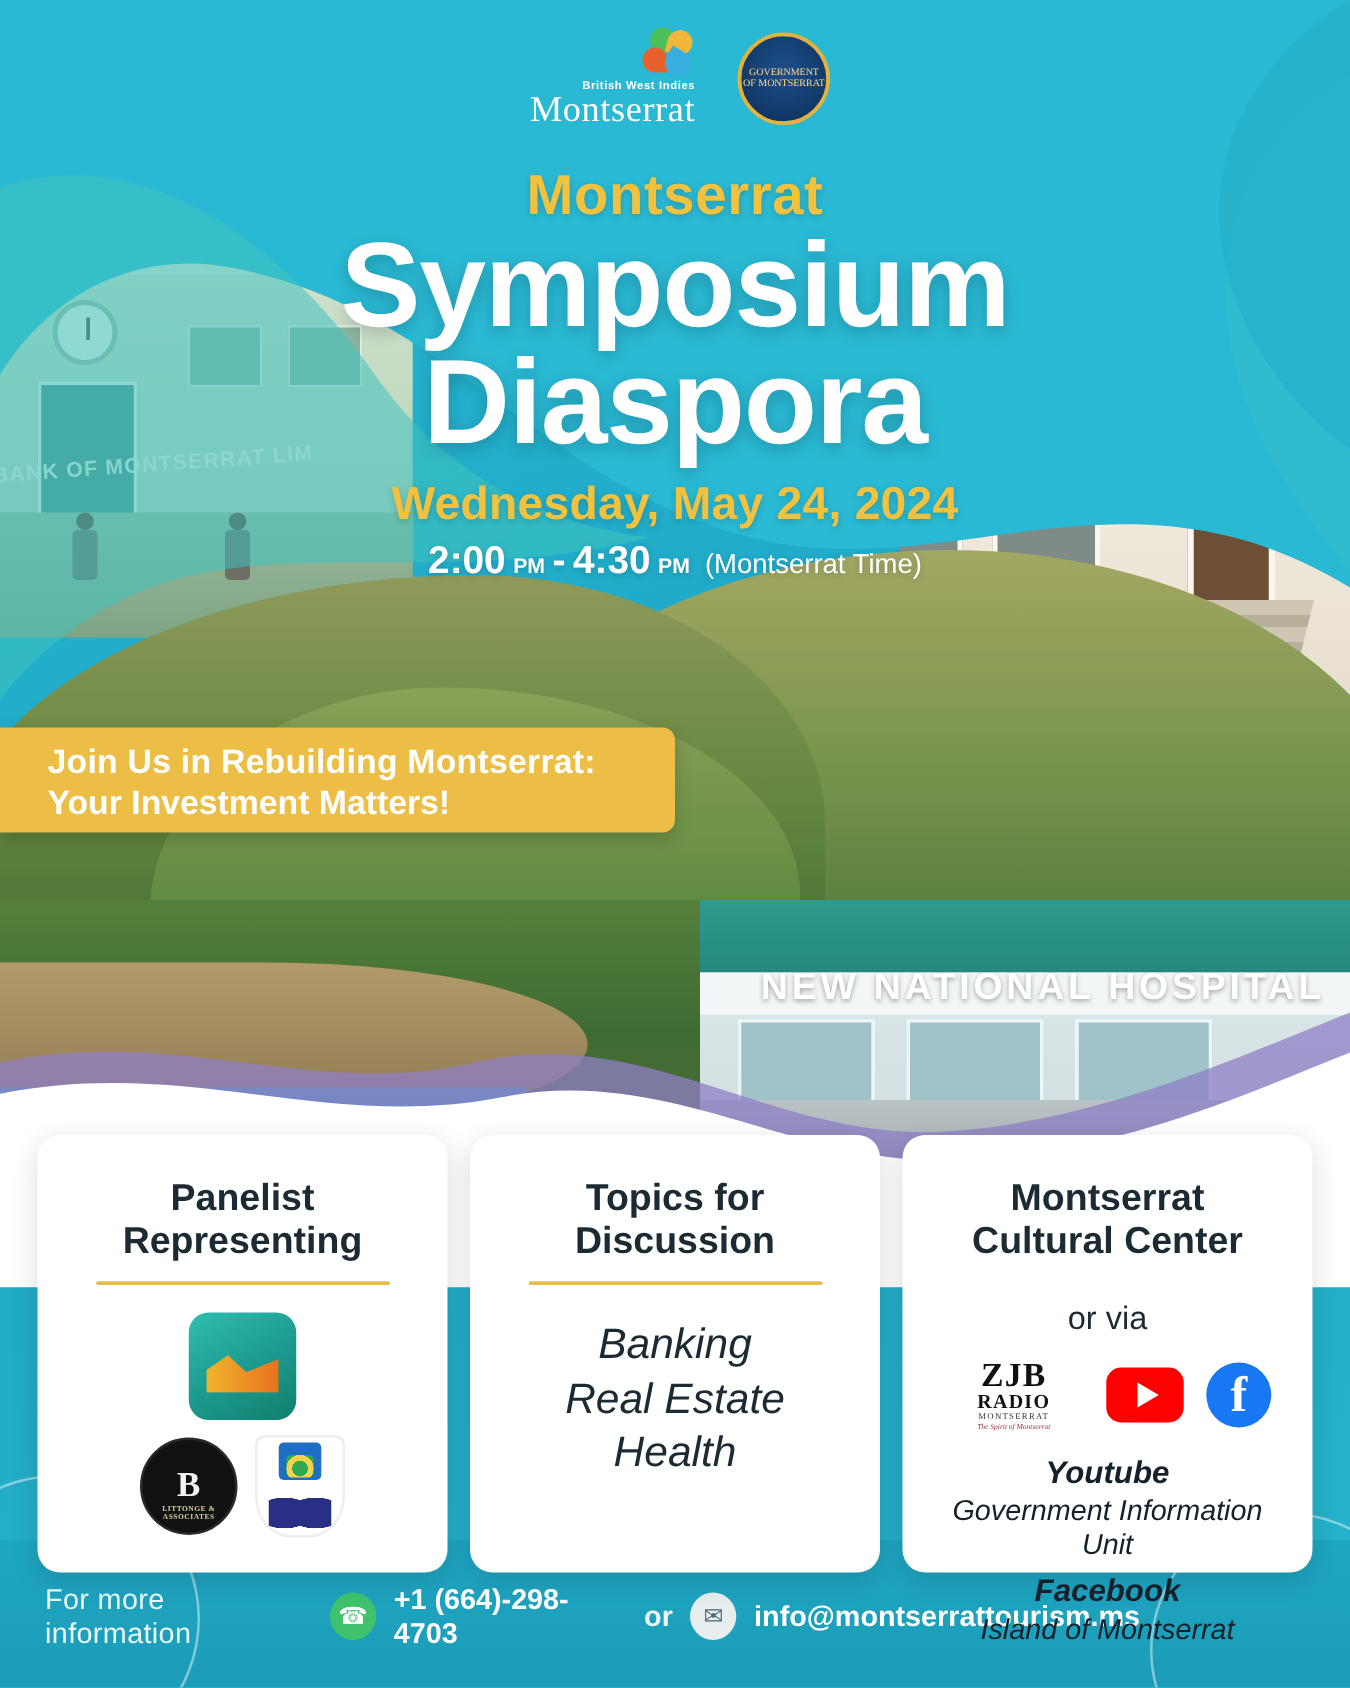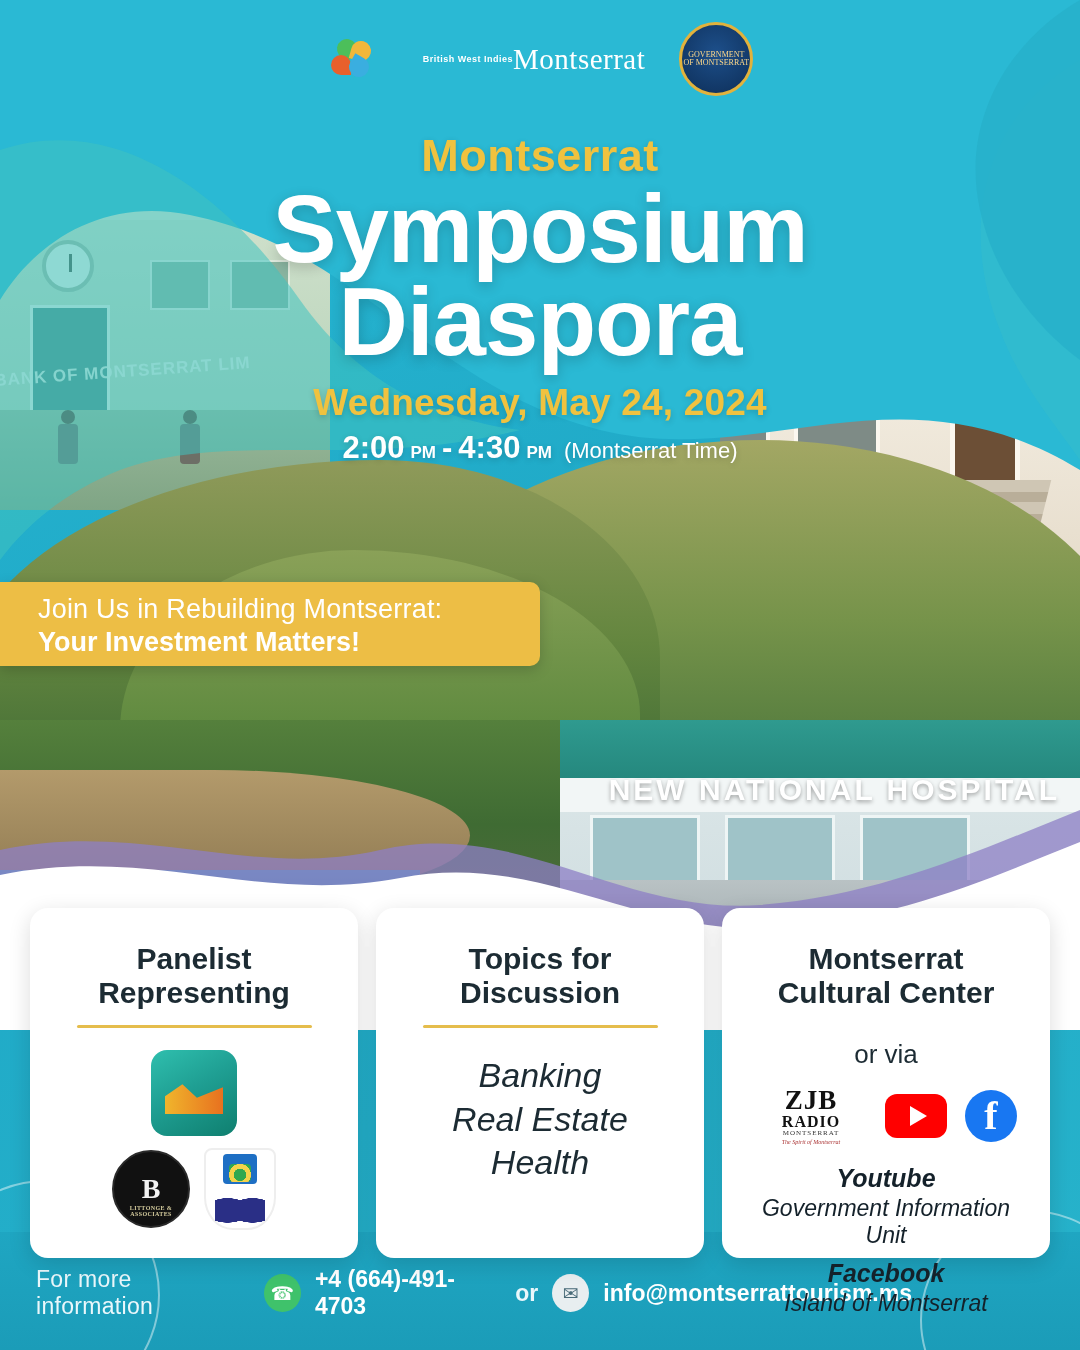--- a/index.html
+++ b/index.html
@@ -204,21 +204,21 @@
     position: absolute; border-radius: 50%; border: 2px solid rgba(255,255,255,.45);
     z-index: 8;
   }
 
   
   .logos {
     position: absolute; left: 0; top: 22px; width: 1080px;
     display: flex; justify-content: center; align-items: center; gap: 34px;
     z-index: 10;
   }
-  .logo-mont { display: flex; flex-direction: row; align-items: center; }
+  .logo-mont { display: flex; flex-direction: column; align-items: flex-end; }
   .logo-mont .bwi { font-size: 9px; color: #ffffff; font-weight: 700; letter-spacing: .5px; margin-left: 50px;}
   .logo-mont .word {
     font-family: "Liberation Serif", serif;
     font-size: 29px; color: #ffffff; letter-spacing: .5px; line-height: 1;
     margin-top: 1px;
   }
   .logo-mark { position: relative; width: 46px; height: 40px; margin-bottom: 1px; }
   .logo-mark span { position: absolute; width: 20px; height: 20px; border-radius: 50% 50% 50% 0; }
   .crest {
     width: 74px; height: 74px; border-radius: 50%;
@@ -252,21 +252,21 @@
   .t-time sup { font-size: 17px; font-weight: 700; }
   .t-time .tz { font-size: 22px; font-weight: 400; margin-left: 6px; }
 
   
   .banner {
     position: absolute; left: 0; top: 582px; width: 540px; height: 84px;
     background: #edbe45; border-radius: 0 10px 10px 0;
     padding: 12px 24px 0 38px; z-index: 10;
     box-shadow: 0 4px 14px rgba(0,0,0,.18);
   }
-  .banner .l1 { color: #ffffff; font-size: 27px; font-weight: 400; letter-spacing: .2px;}
+  .banner .l1 { color: #ffffff; font-size: 27px; font-weight: 700; letter-spacing: .2px;}
   .banner .l2 { color: #ffffff; font-size: 27px; font-weight: 800; margin-top: 2px;}
 
   
   .cards {
     position: absolute; left: 30px; top: 908px; width: 1020px; height: 350px;
     display: flex; gap: 18px; z-index: 10;
   }
   .card {
     flex: 1; background: #ffffff; border-radius: 18px;
     box-shadow: 0 6px 22px rgba(0,0,0,.14);
@@ -521,19 +521,19 @@
     </div>
   </div>
 
   <div class="bottom-bar"></div>
   <div class="deco-circle" style="left:-70px; bottom:-60px; width:230px; height:230px;"></div>
   <div class="deco-circle" style="right:-60px; bottom:-80px; width:220px; height:220px;"></div>
 
   <div class="bottom-inner">
     <span class="label">For more information</span>
     <span class="pill-icon phone">☎</span>
-    <span class="contact-text">+4 (664)-491-4703</span>
+    <span class="contact-text">+1 (664)-298-4703</span>
     <span class="or-text">or</span>
     <span class="pill-icon mail">✉</span>
     <span class="contact-text">info@montserrattourism.ms</span>
   </div>
 
 </div>
 
 </body></html>

